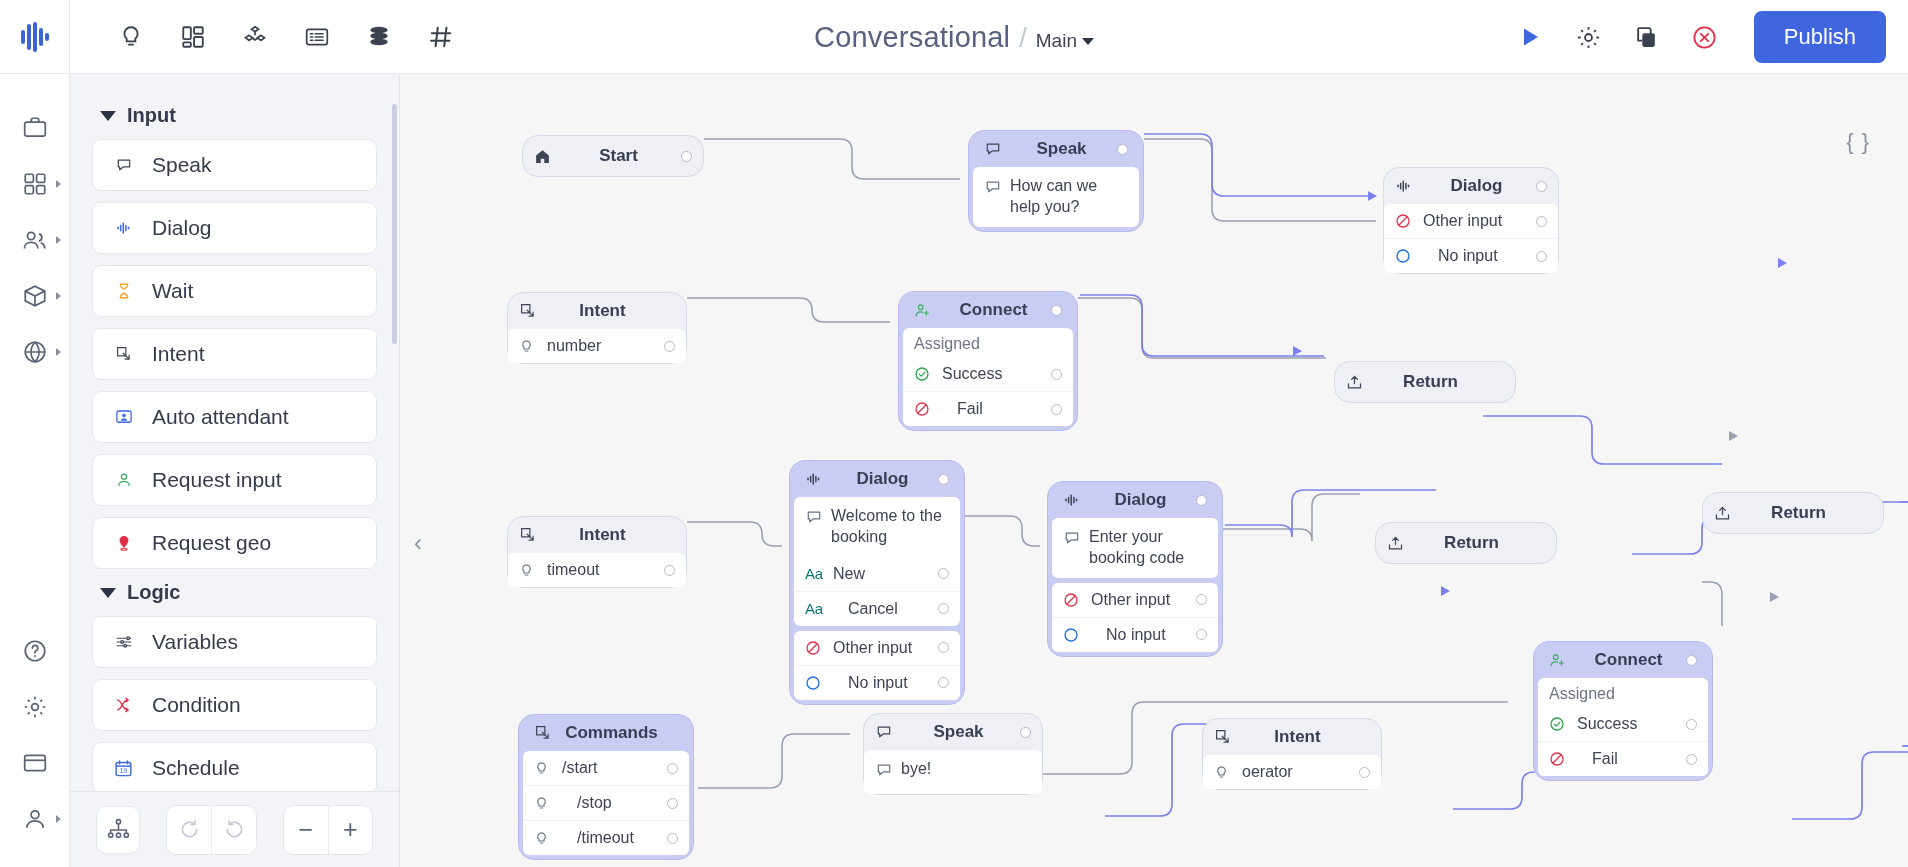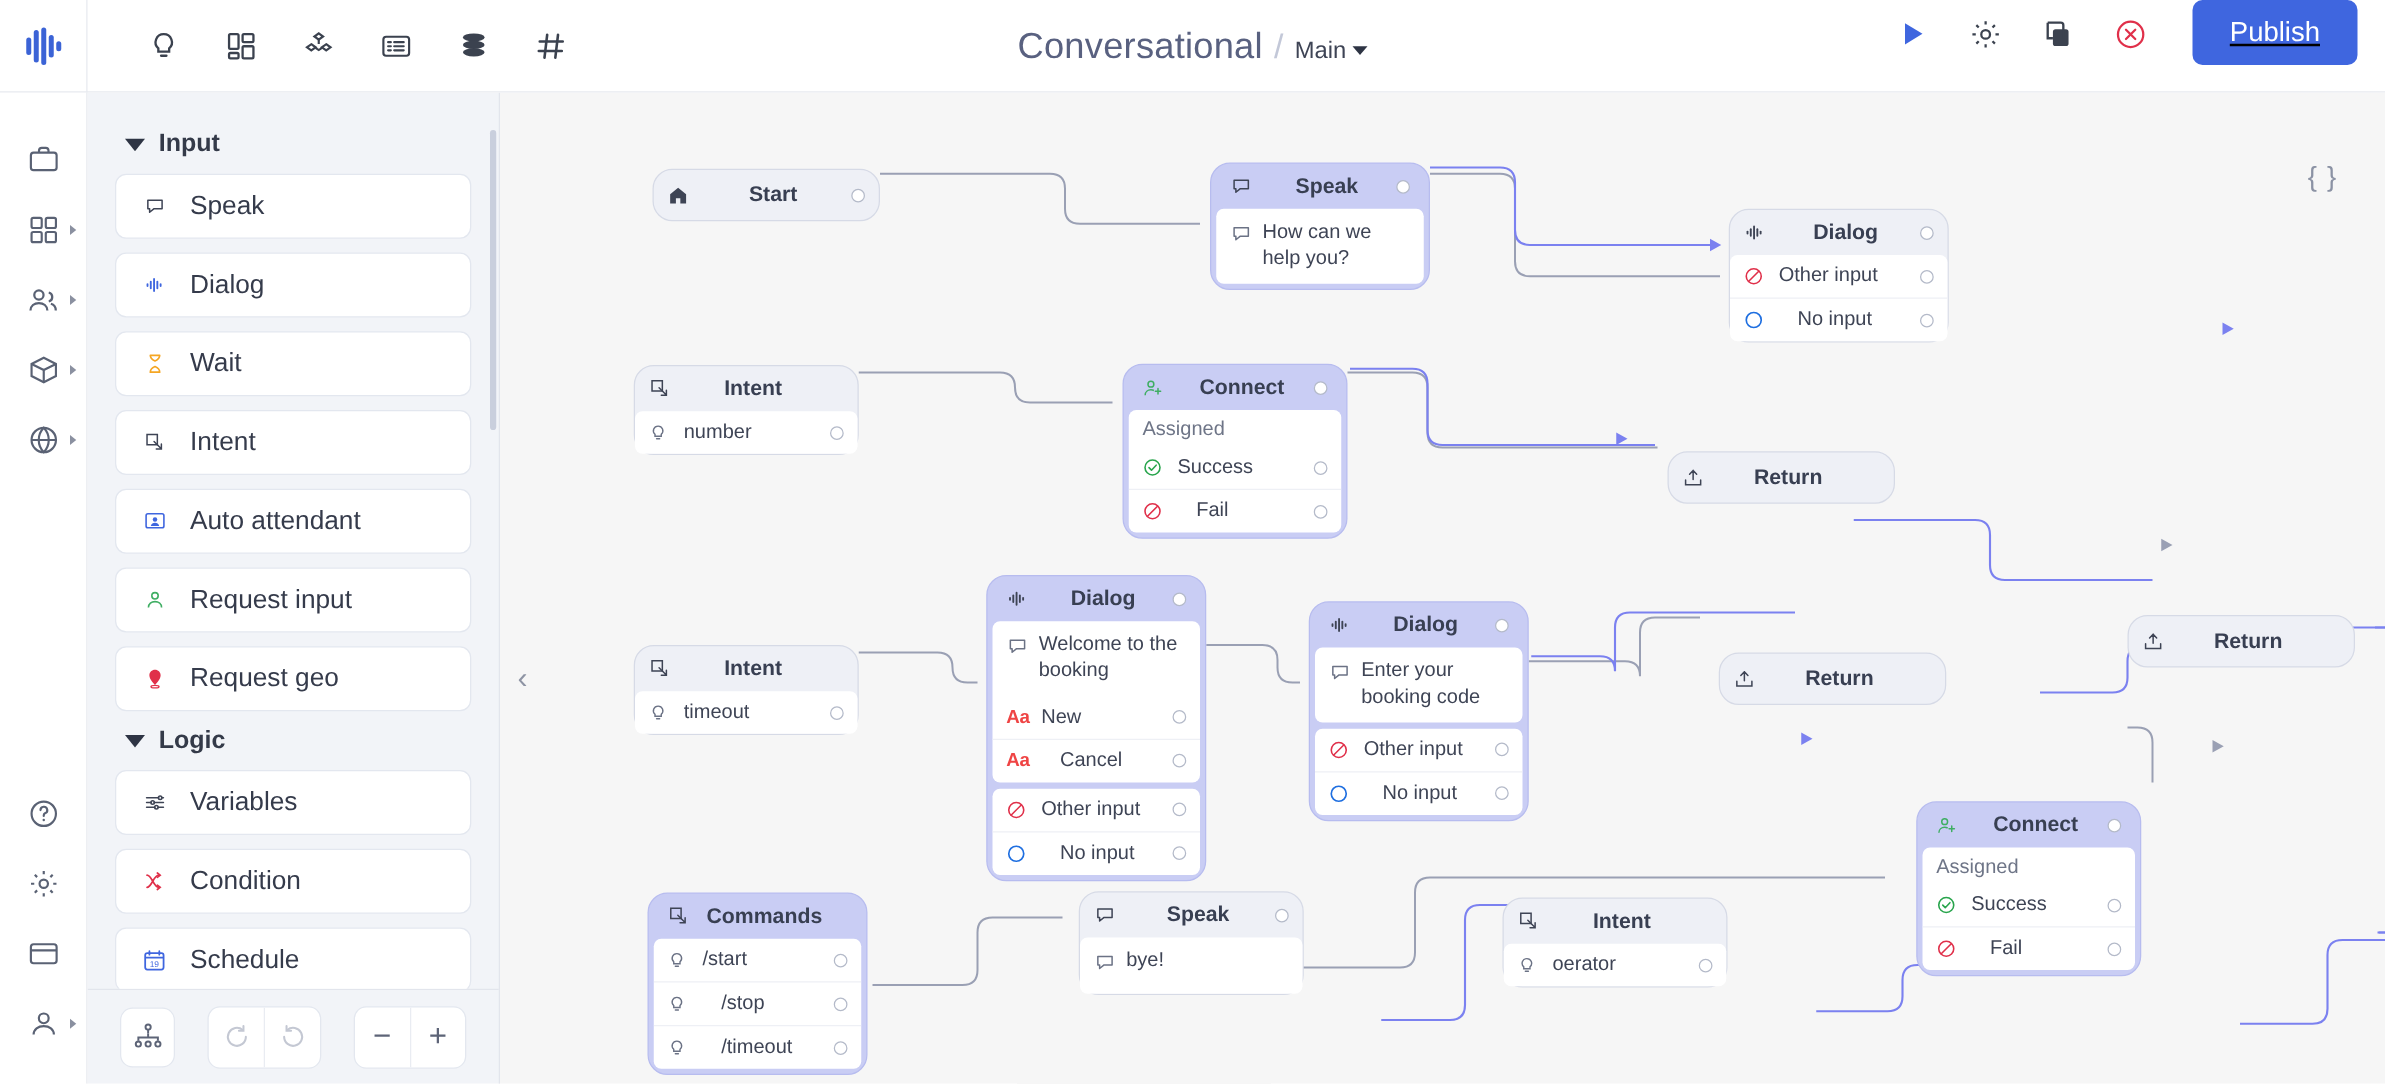--- a/index.html
+++ b/index.html
@@ -37,21 +37,21 @@
   .title-main { font-size: 29px; color: #596180; font-weight: 400; letter-spacing: .2px; }
   .title-sep { font-size: 27px; color: #c3c8d8; }
   .title-sub { font-size: 19px; color: #3e4455; font-weight: 400; cursor: pointer; }
   .caret-down {
     display: inline-block; width: 0; height: 0; margin-left: 5px;
     border-left: 6px solid transparent; border-right: 6px solid transparent;
     border-top: 7px solid #2e3444; vertical-align: middle;
   }
   .topbar-right {
     position: absolute; right: 22px; top: 0; height: 74px;
-    display: flex; align-items: flex-start; gap: 4px; z-index: 31; text-decoration: underline;
+    display: flex; align-items: center; gap: 4px; z-index: 31;
   }
   .tr-icon {
     width: 54px; height: 54px; display: flex; align-items: center;
     justify-content: center; cursor: pointer; border-radius: 8px;
   }
   .publish-btn {
     margin-left: 18px; height: 52px; padding: 0 30px; border: none; border-radius: 8px;
     background: #3f66df; color: #fff; font-size: 22px;
     font-family: "Liberation Sans", sans-serif; cursor: pointer;
   }
@@ -171,21 +171,21 @@
   .row + .row { border-top: 1px solid #eef0f5; gap: 24px; }
   .row .r-ic { width: 19px; display: flex; align-items: center; flex: none; }
   .row .r-txt { flex: 1; line-height: 1.25; }
   .row .port { margin-left: auto; }
   .row-plain { padding: 7px 11px 4px 11px; font-size: 16px; color: #6e7587; }
   .msg {
     padding: 9px 11px; font-size: 16px; color: #3e4455; line-height: 1.3;
     display: flex; gap: 8px; align-items: flex-start;
   }
   .msg .r-ic { margin-top: 2px; }
-  .aa { font-size: 15px; font-weight: 700; color: #ef4444; letter-spacing: -.3px; }
+  .aa { font-size: 15px; font-weight: 400; color: #0f766e; letter-spacing: -.3px; }
   .node.single .node-head { height: 40px; }
   .node.single .nh-title { font-size: 17px; }
 </style>
 </head>
 <body>
 
 <div id="app">
 
   <div class="topbar">
     <div class="logo-cell">

